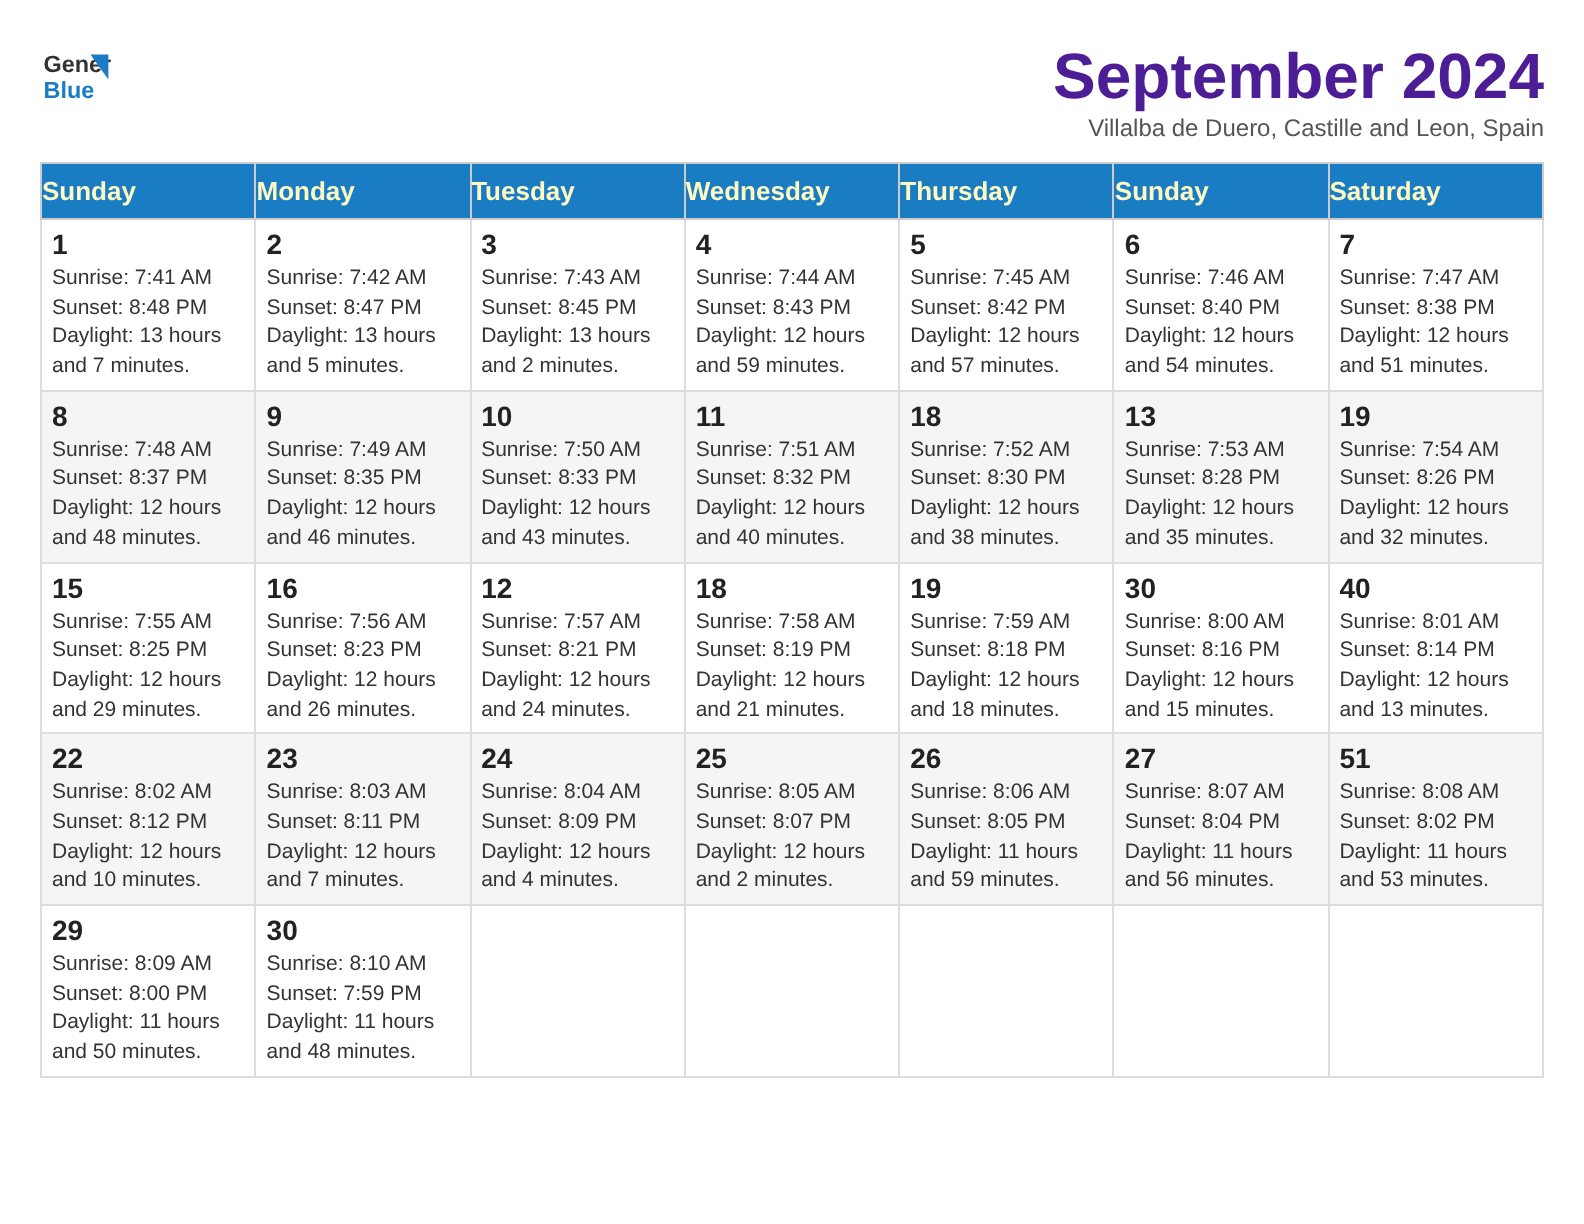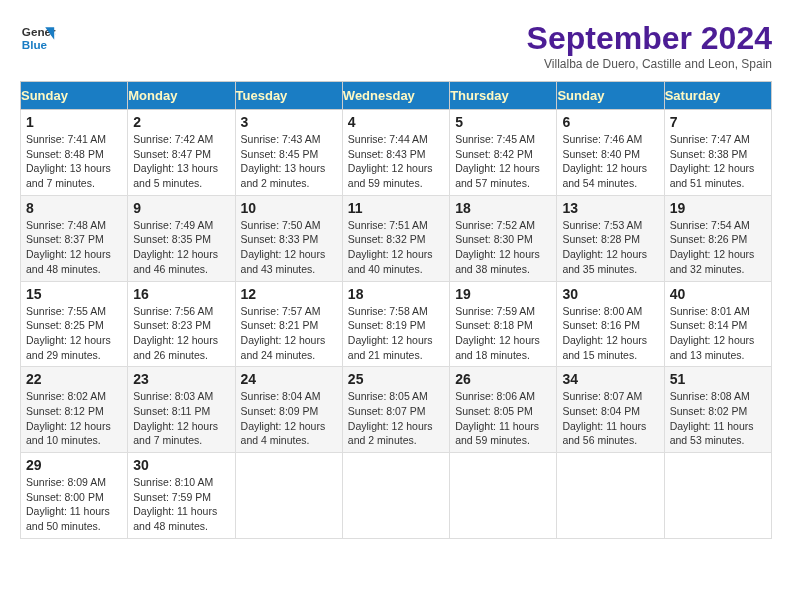--- a/index.html
+++ b/index.html
@@ -214,21 +214,21 @@
       </td>
         <td>
         <span class="day-number">25</span>
         <span class="day-detail">Sunrise: 8:05 AM<br>Sunset: 8:07 PM<br>Daylight: 12 hours and 2 minutes.</span>
       </td>
         <td>
         <span class="day-number">26</span>
         <span class="day-detail">Sunrise: 8:06 AM<br>Sunset: 8:05 PM<br>Daylight: 11 hours and 59 minutes.</span>
       </td>
         <td>
-        <span class="day-number">34</span>
+        <span class="day-number">27</span>
         <span class="day-detail">Sunrise: 8:07 AM<br>Sunset: 8:04 PM<br>Daylight: 11 hours and 56 minutes.</span>
       </td>
         <td>
         <span class="day-number">51</span>
         <span class="day-detail">Sunrise: 8:08 AM<br>Sunset: 8:02 PM<br>Daylight: 11 hours and 53 minutes.</span>
       </td>
       </tr>
       <tr>
         <td>
         <span class="day-number">29</span>

